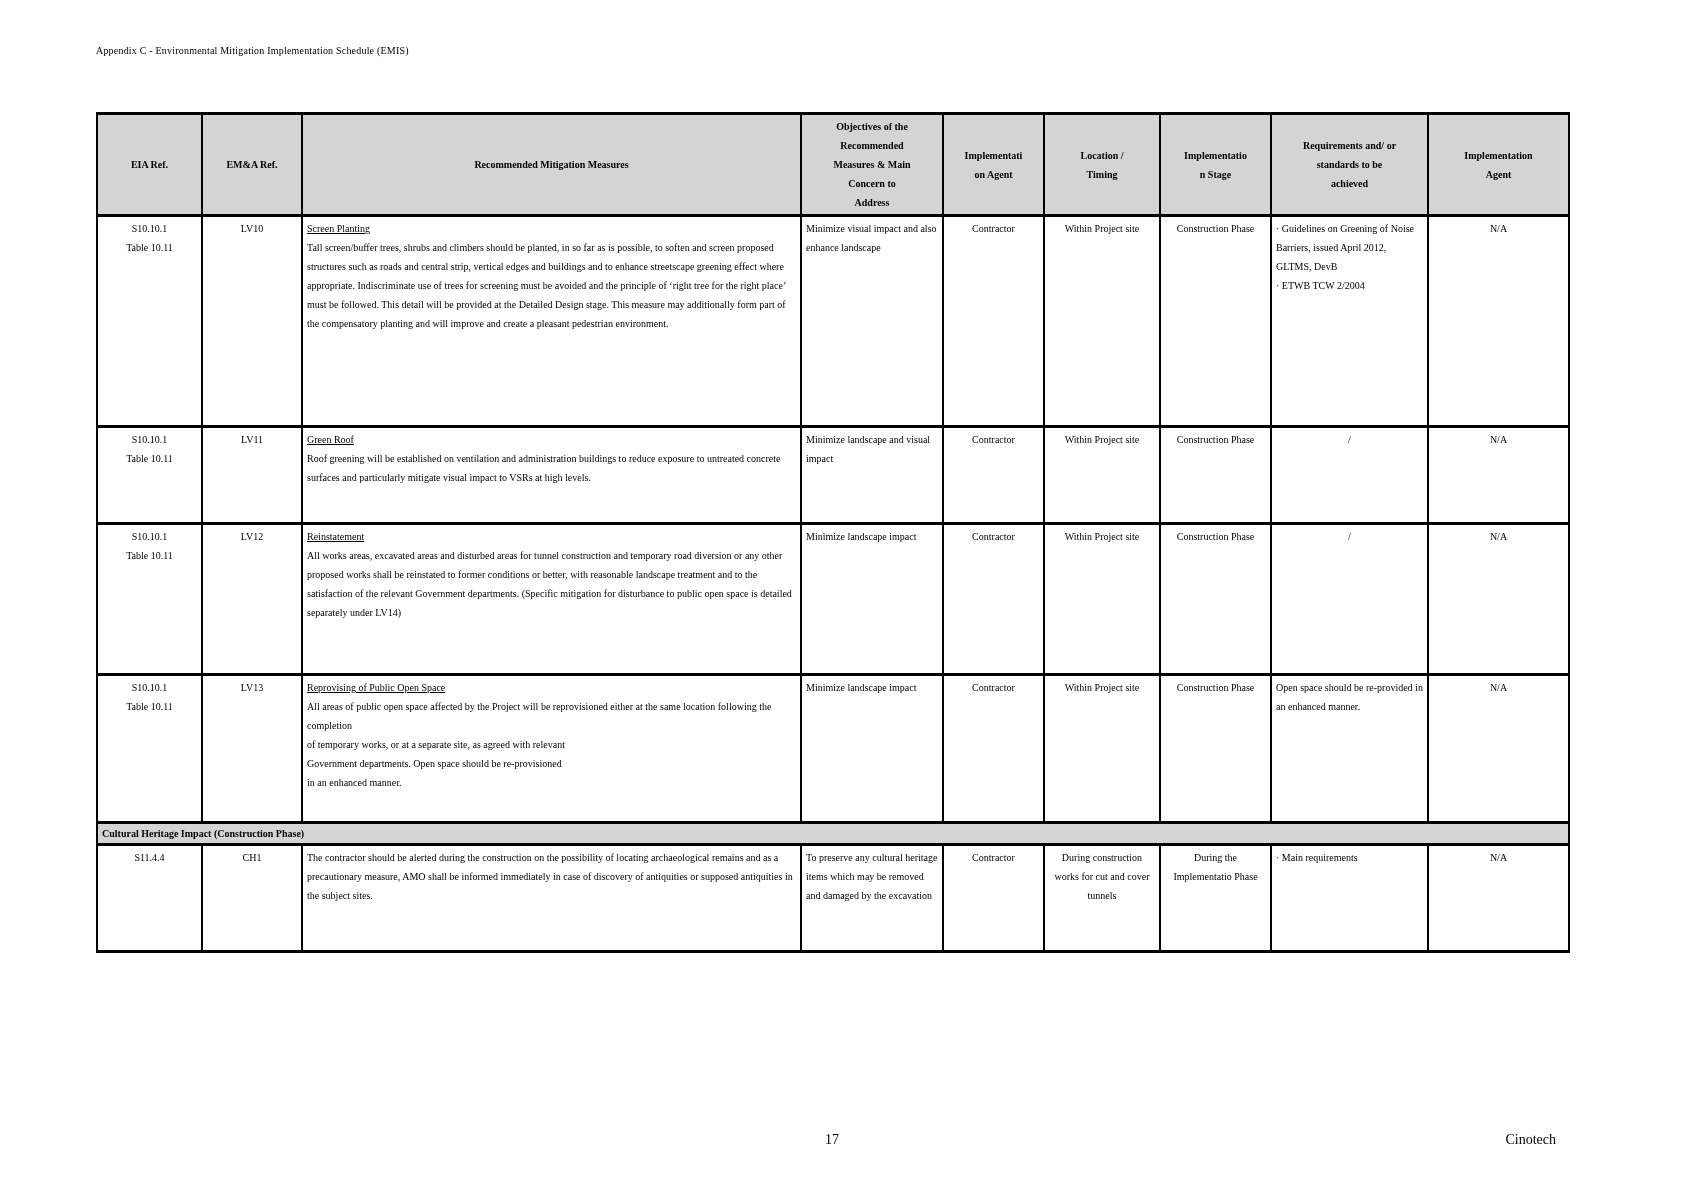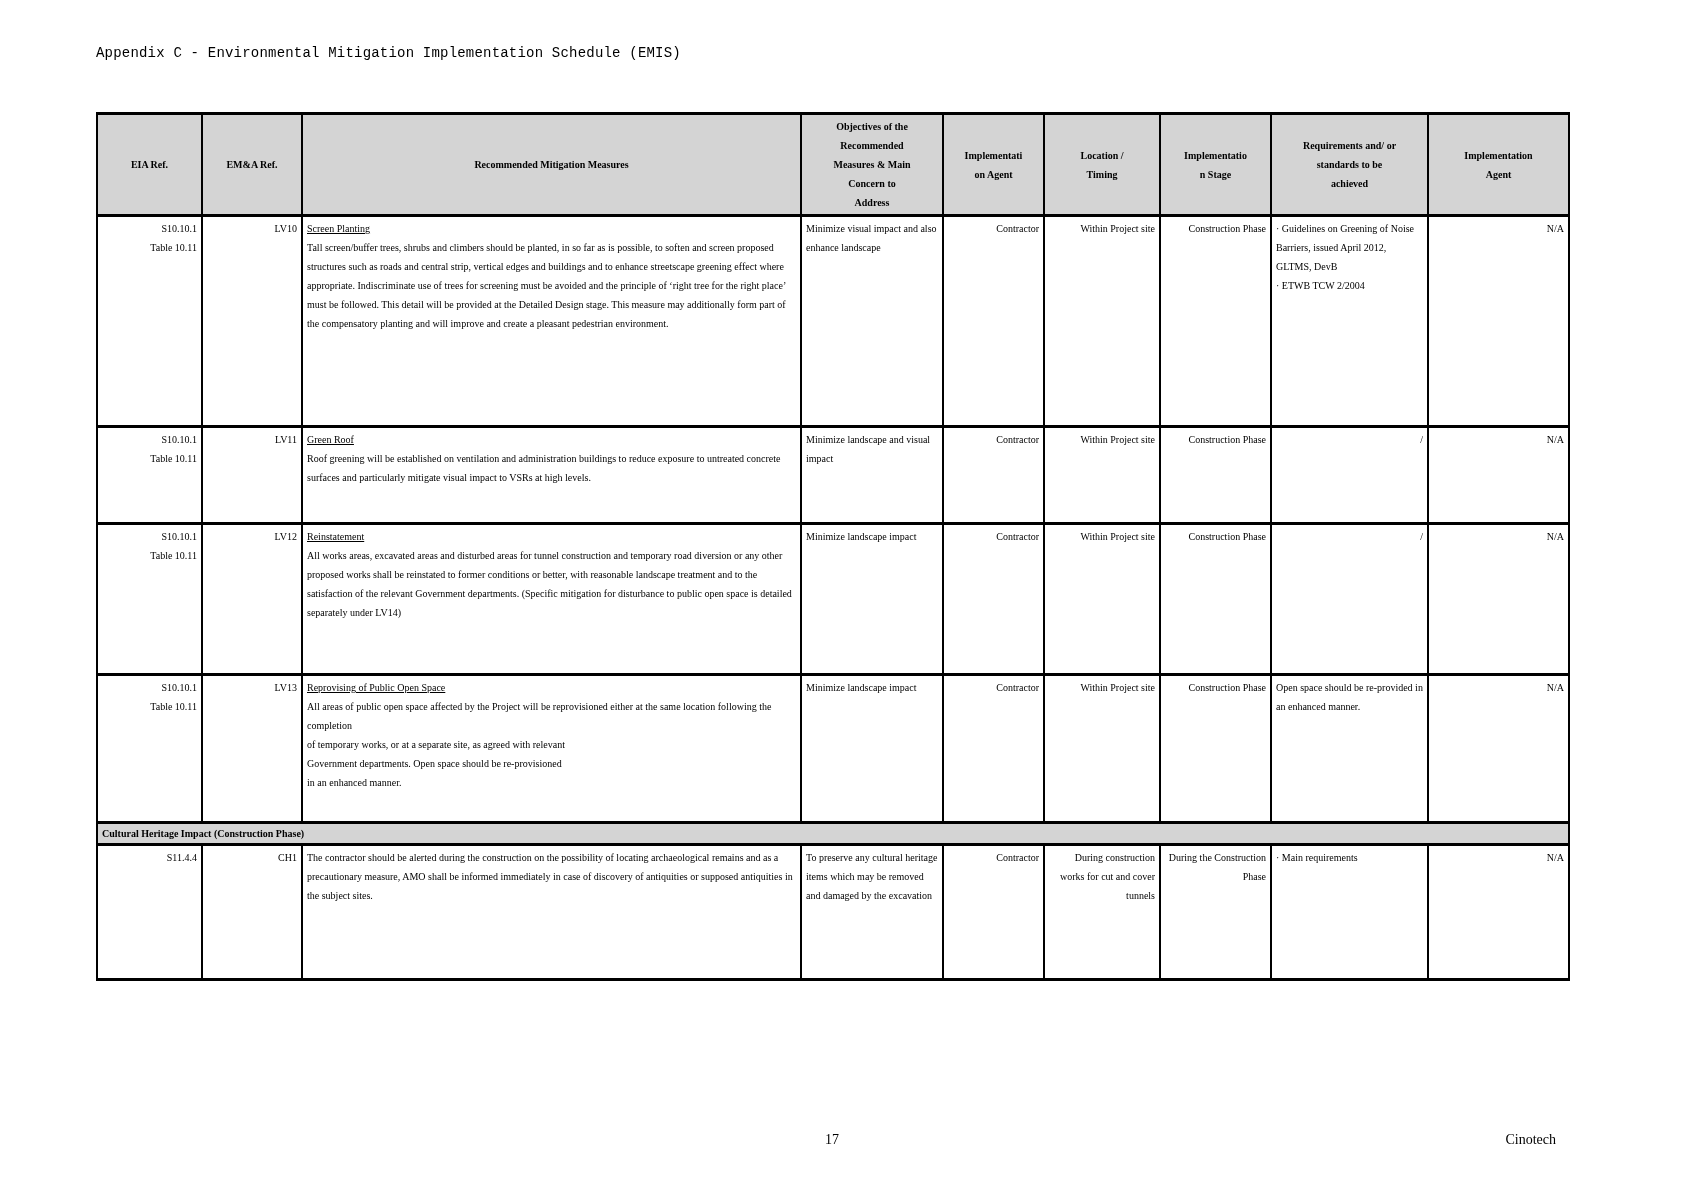--- a/index.html
+++ b/index.html
@@ -9,23 +9,22 @@
     height: 1191px;
     background: #ffffff;
     font-family: "Liberation Serif", "DejaVu Serif", serif;
     color: #000;
     overflow: hidden;
   }
   .doc-header {
     position: absolute;
     left: 96px;
     top: 45px;
-    font-size: 14px;
+    font-size: 10px;
     letter-spacing: 0.2px;
-    font-family: Liberation Mono, monospace;
   }
   table.emis-table {
     position: absolute;
     left: 96px;
     top: 112px;
     width: 1472px;
     border-collapse: collapse;
     table-layout: fixed;
   }
   .emis-table th, .emis-table td {
@@ -46,29 +45,29 @@
     text-align: center;
     vertical-align: middle;
     padding: 2px 3px;
   }
   tr.header-row   { height: 101px; }
   tr.row-lv10     { height: 211px; }
   tr.row-lv11     { height: 97px;  }
   tr.row-lv12     { height: 151px; }
   tr.row-lv13     { height: 148px; }
   tr.section-row  { height: 20px; margin-top: 46px;  }
-  tr.row-ch1      { height: 135px; }
+  tr.row-ch1      { height: 107px; }
   .section-row td {
     background: #d4d4d4;
     font-weight: bold;
     text-align: left;
     vertical-align: middle;
     padding: 0 4px;
   }
-  .c-center { text-align: right; }
+  .c-center { text-align: center; }
   .c-left   { text-align: left; }
   .measure-title {
     display: inline;
     text-decoration: underline;
   }
   .measure-text { display: inline; }
   .footer {
     position: absolute;
     left: 96px;
     top: 1132px;
@@ -191,21 +190,21 @@
         <td colspan="9">Cultural Heritage Impact (Construction Phase)</td>
       </tr>
 
       <tr class="row-ch1">
         <td class="c-center">S11.4.4</td>
         <td class="c-center">CH1</td>
         <td class="c-left"><span class="measure-text">The contractor should be alerted during the construction on the possibility of locating archaeological remains and as a precautionary measure, AMO shall be informed immediately in case of discovery of antiquities or supposed antiquities in the subject sites.</span></td>
         <td class="c-left">To preserve any cultural heritage items which may be removed and damaged by the excavation</td>
         <td class="c-center">Contractor</td>
         <td class="c-center">During construction works for cut and cover tunnels</td>
-        <td class="c-center">During the Construction Phase</td>
+        <td class="c-center">During the Implementatio Phase</td>
         <td class="c-left">· Main requirements</td>
         <td class="c-center">N/A</td>
       </tr>
 
     </tbody>
   </table>
 
   <div class="footer">
     <span class="page-num">17</span>
     <span class="company">Cinotech</span>

